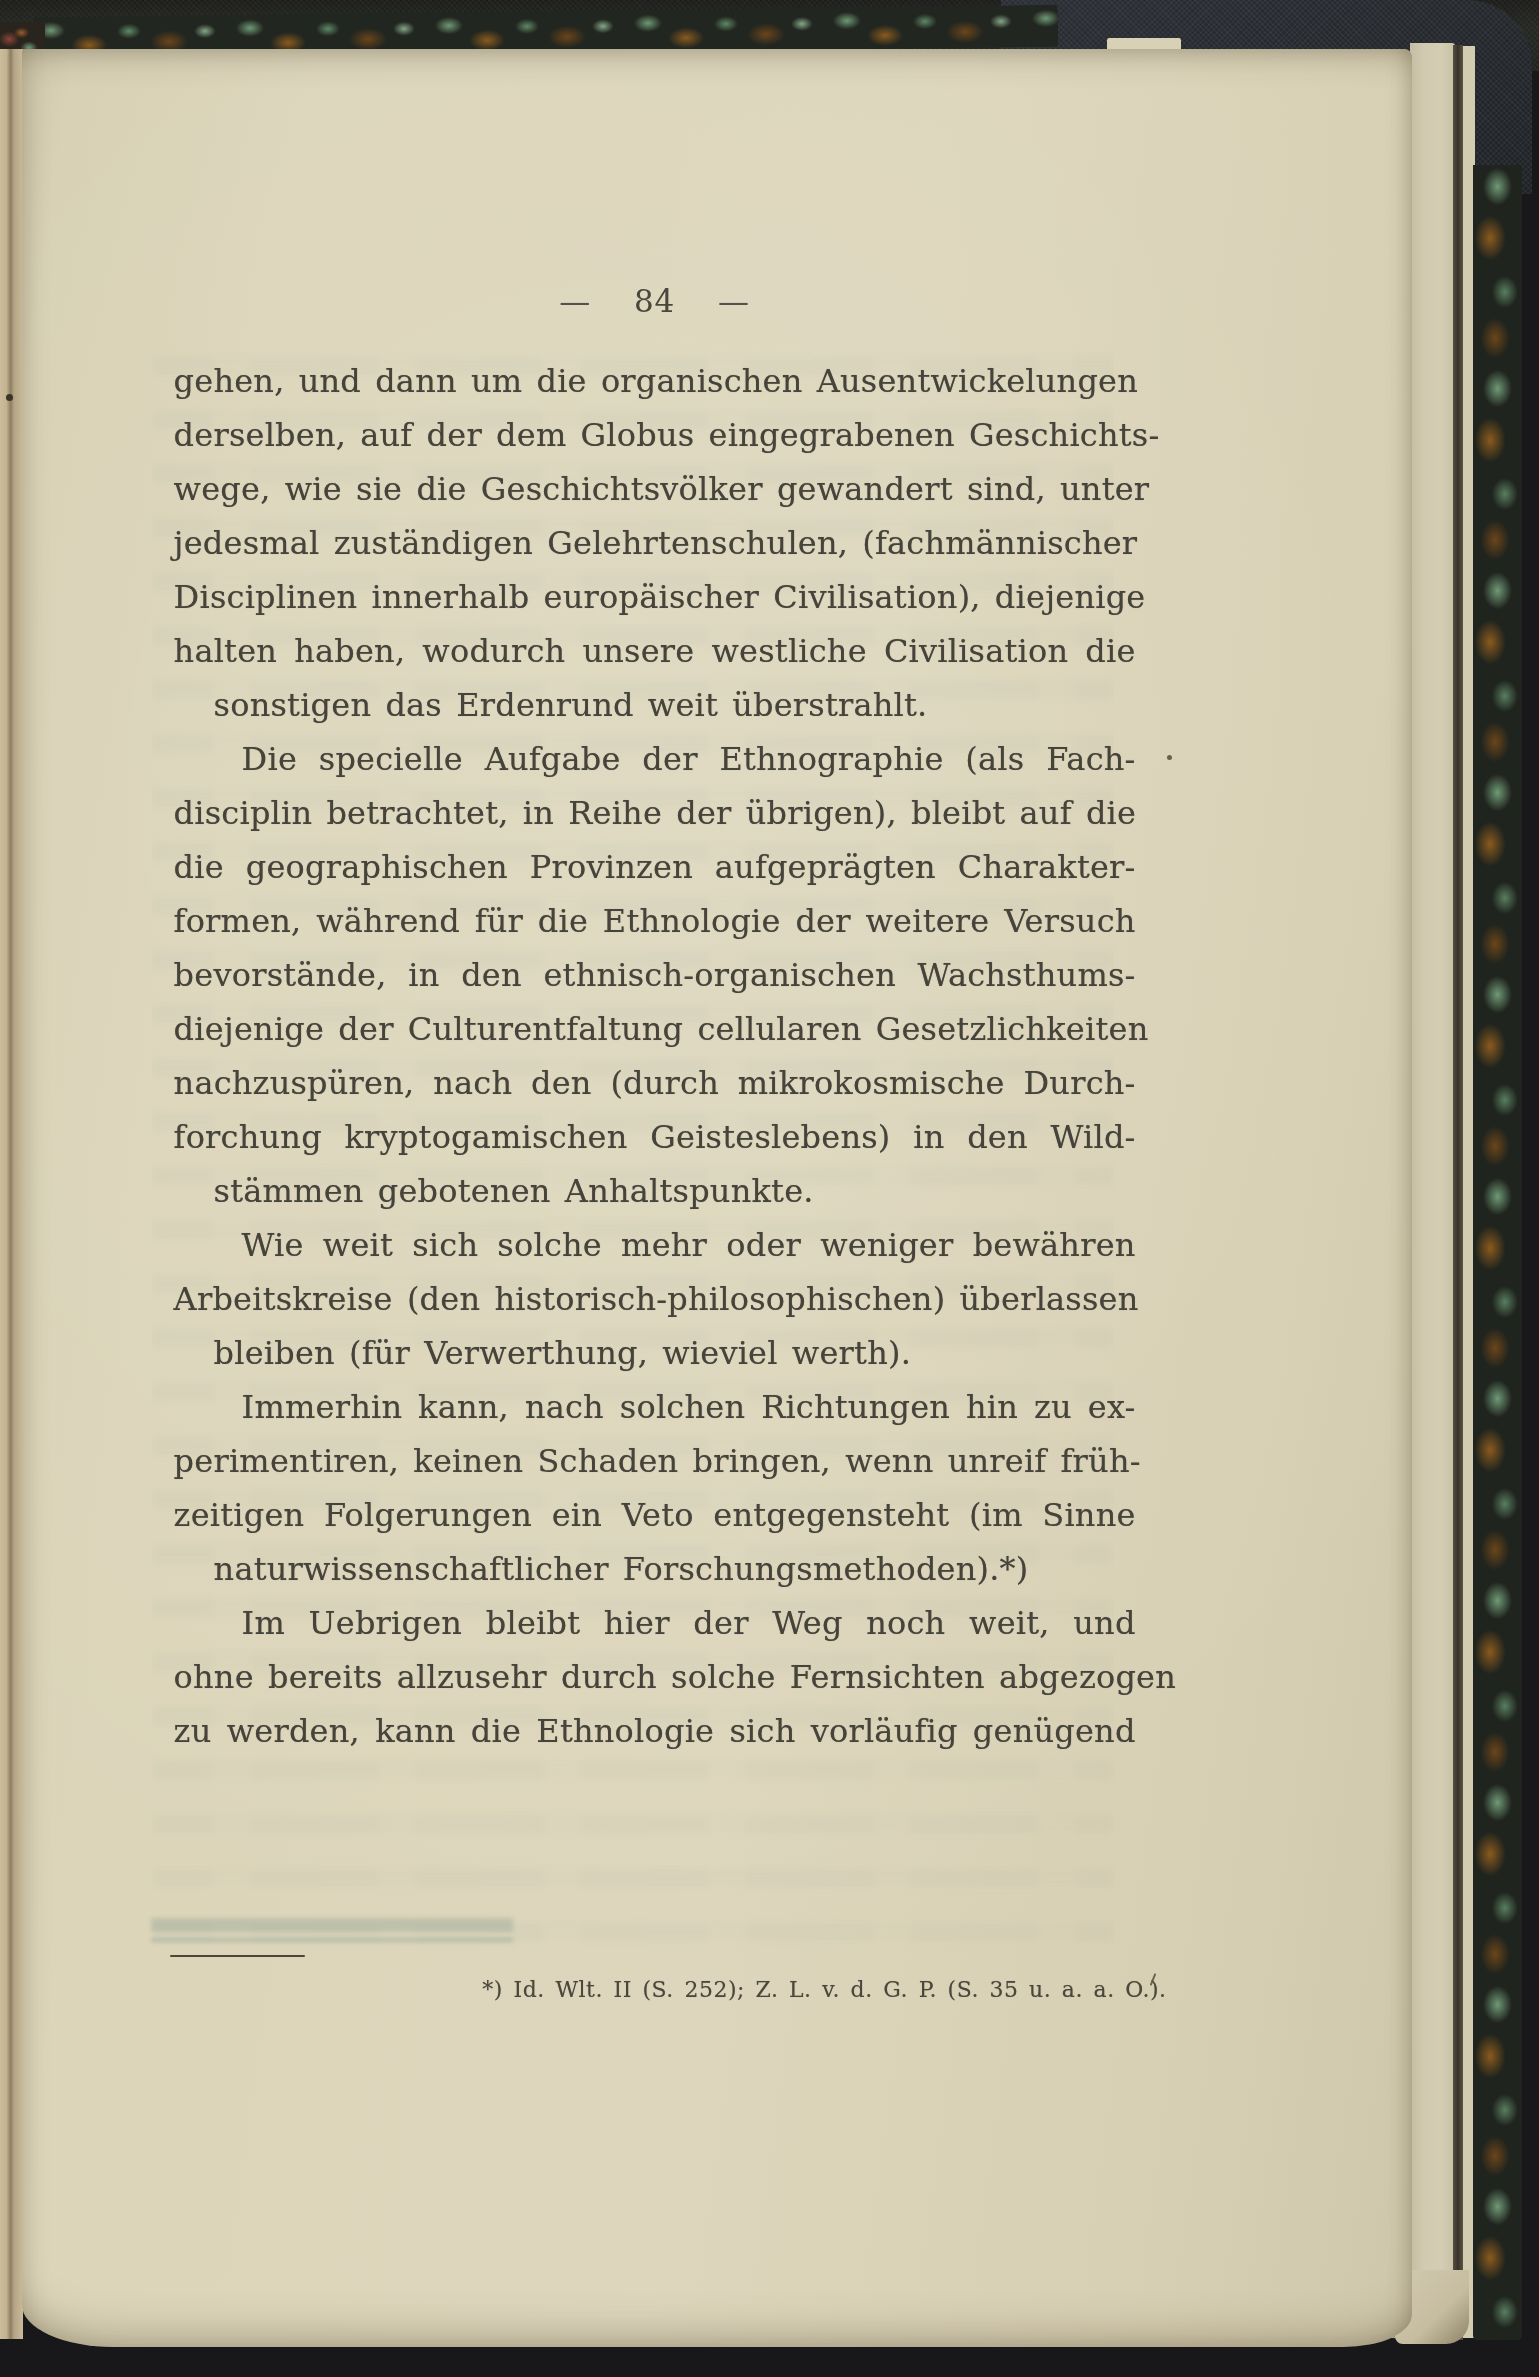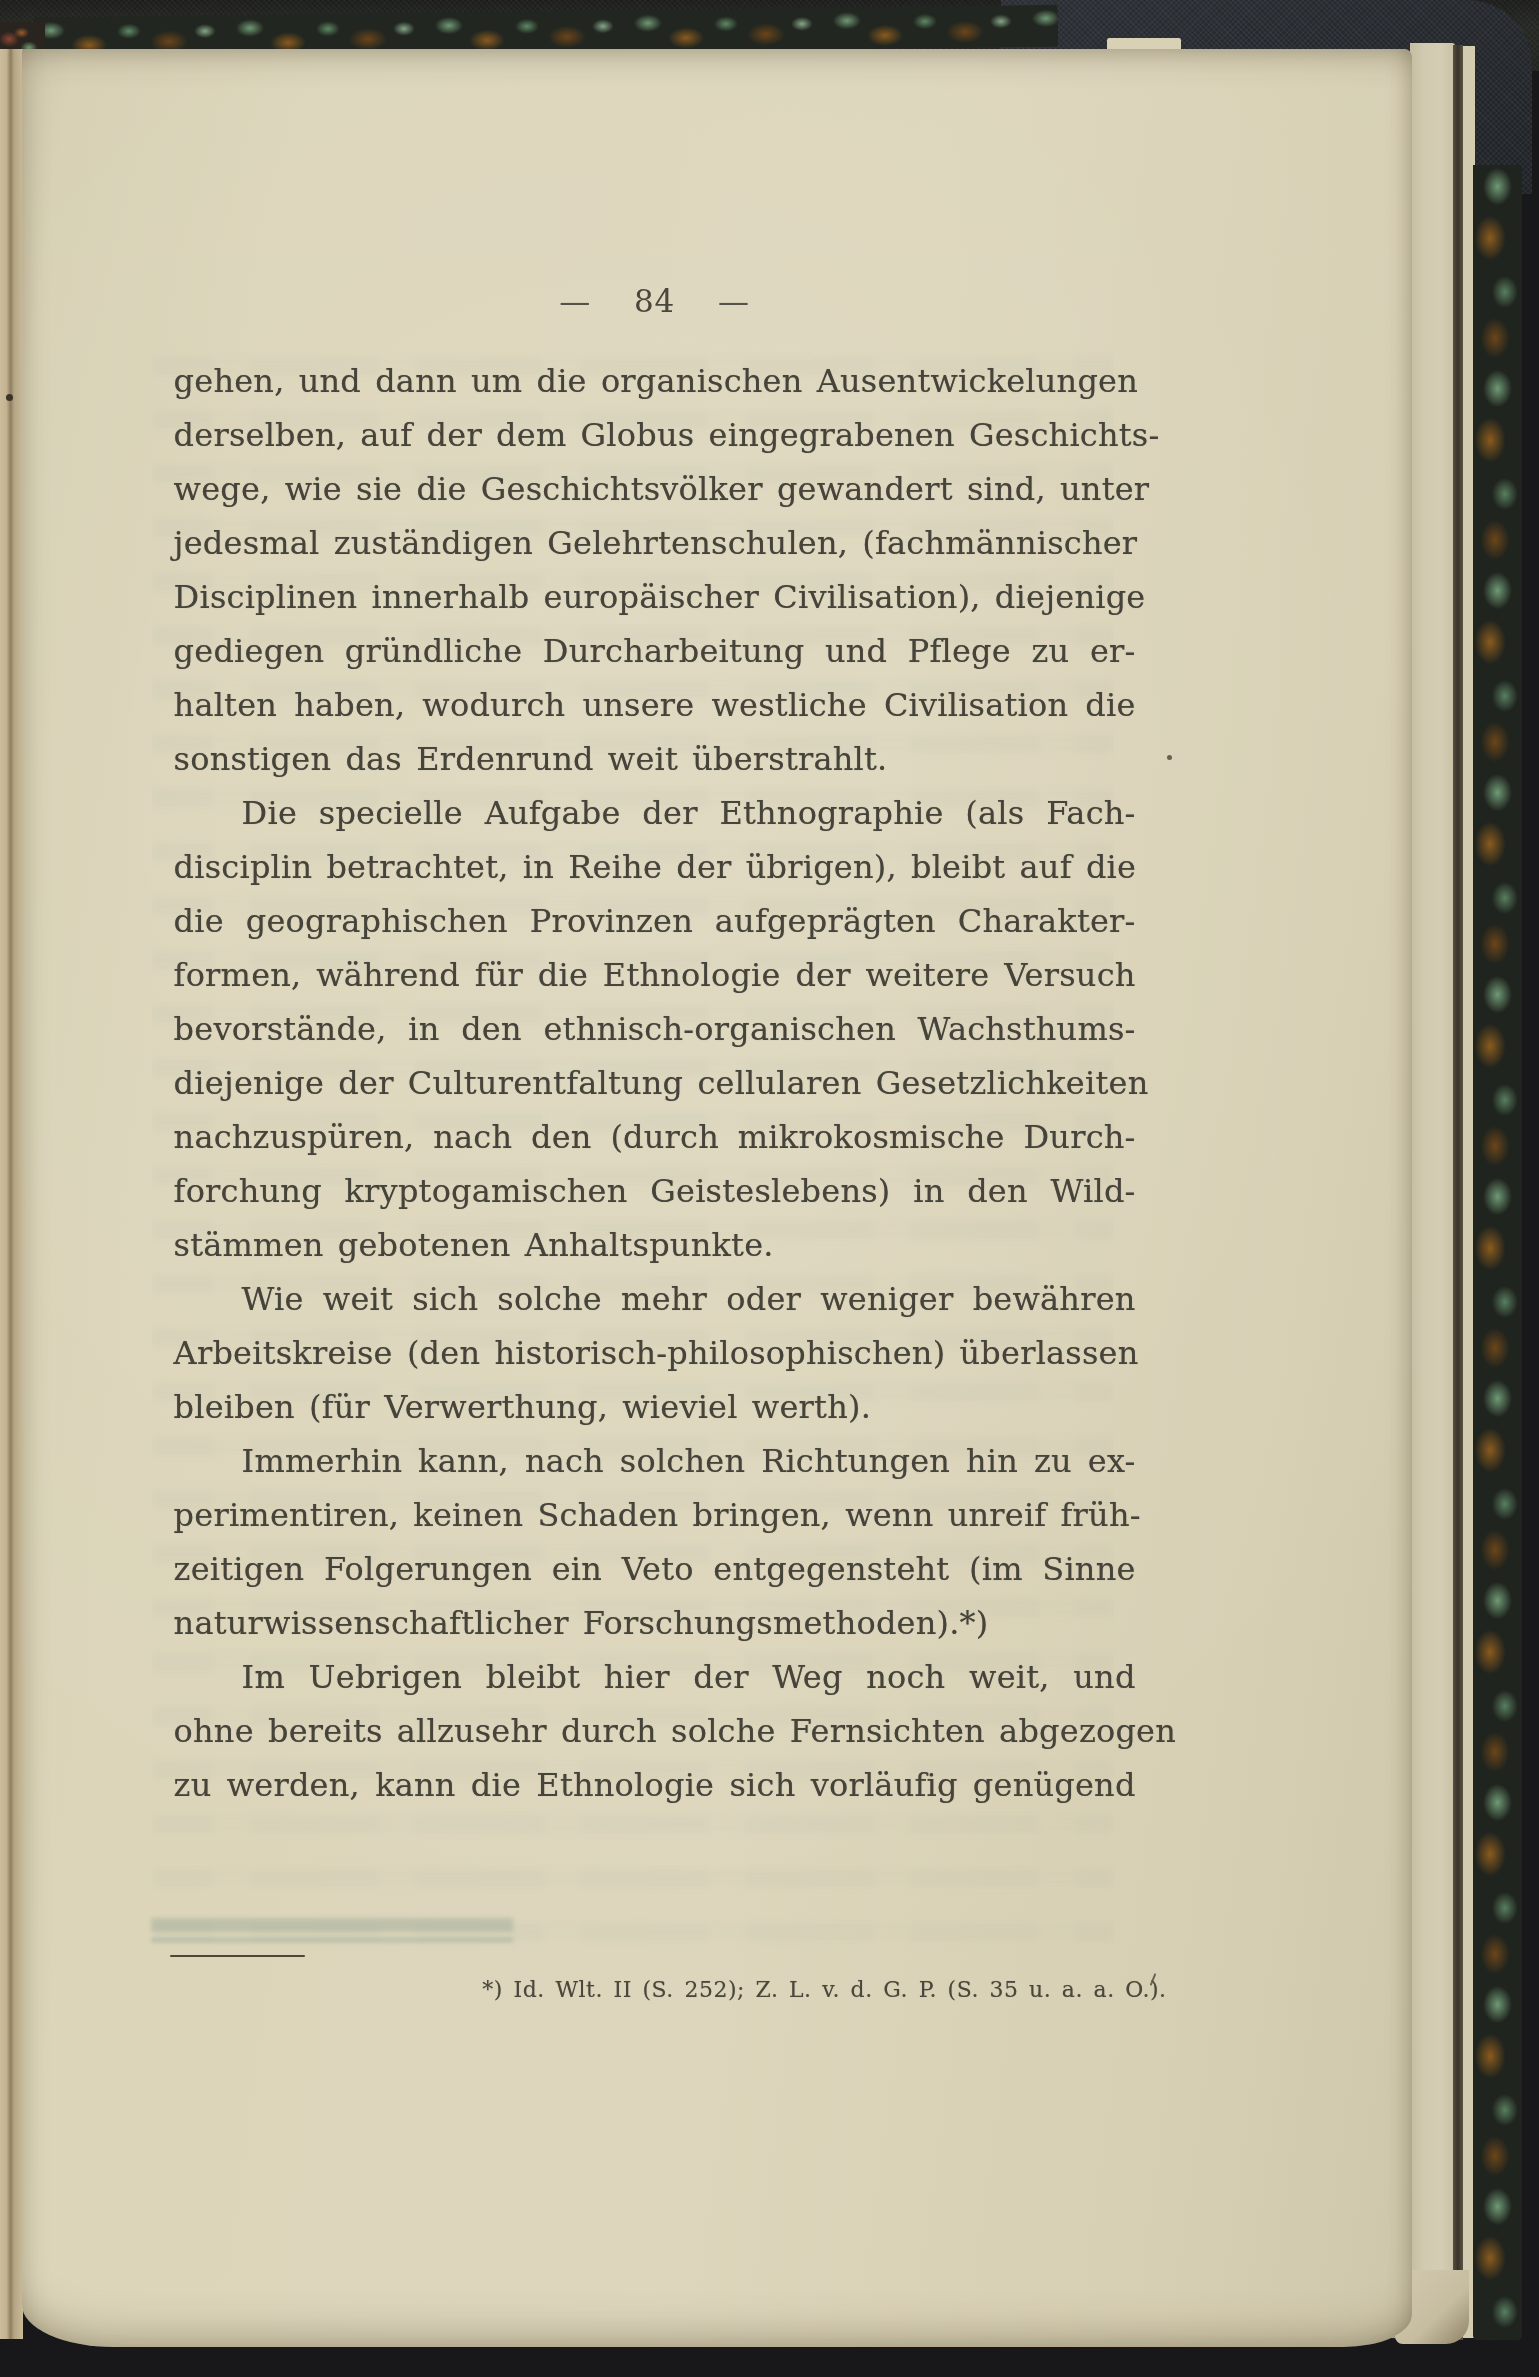--- a/index.html
+++ b/index.html
@@ -119,21 +119,21 @@
   }
   .line{
     height:54px;line-height:54px;font-size:32px;
     text-align:justify;text-align-last:justify;
     word-spacing:3.8px;letter-spacing:0.2px;
     white-space:nowrap;
     color:var(--ink);
     text-shadow:0 0 0.8px rgba(62,60,52,0.45);
   }
   .line.indent{padding-left:68px;}
-  .line.para-end{text-align-last:left;}
+  .line.para-end{text-align-last:left;margin-left:40px;}
   .footnote-rule{
     position:absolute;left:148px;top:1906px;width:135px;height:2.3px;
     background:#4e4738;border-radius:1.5px;
   }
   .footnote{
     position:absolute;left:175px;top:1923px;width:970px;height:35px;
     font-size:22px;line-height:35px;color:#4a473c;
     letter-spacing:0.5px;word-spacing:3.1px;white-space:nowrap;
     text-shadow:0 0 0.8px rgba(62,60,52,0.4);
     text-align:right;
@@ -177,21 +177,20 @@
   <div class="pagenum">
     <span class="dash l">—</span><span>84</span><span class="dash r">—</span>
   </div>
 
   <div class="text-block" id="text-block">
       <div class="line">gehen, und dann um die organischen Ausentwickelungen</div>
       <div class="line">derselben, auf der dem Globus eingegrabenen Geschichts-</div>
       <div class="line">wege, wie sie die Geschichtsvölker gewandert sind, unter</div>
       <div class="line">jedesmal zuständigen Gelehrtenschulen, (fachmännischer</div>
       <div class="line">Disciplinen innerhalb europäischer Civilisation), diejenige</div>
-      <div class="line">gediegen gründliche Durcharbeitung und Pflege zu er-</div>
       <div class="line">halten haben, wodurch unsere westliche Civilisation die</div>
       <div class="line para-end">sonstigen das Erdenrund weit überstrahlt.</div>
       <div class="line indent">Die specielle Aufgabe der Ethnographie (als Fach-</div>
       <div class="line">disciplin betrachtet, in Reihe der übrigen), bleibt auf die</div>
       <div class="line">die geographischen Provinzen aufgeprägten Charakter-</div>
       <div class="line">formen, während für die Ethnologie der weitere Versuch</div>
       <div class="line">bevorstände, in den ethnisch-organischen Wachsthums-</div>
       <div class="line">diejenige der Culturentfaltung cellularen Gesetzlichkeiten</div>
       <div class="line">nachzuspüren, nach den (durch mikrokosmische Durch-</div>
       <div class="line">forchung kryptogamischen Geisteslebens) in den Wild-</div>

